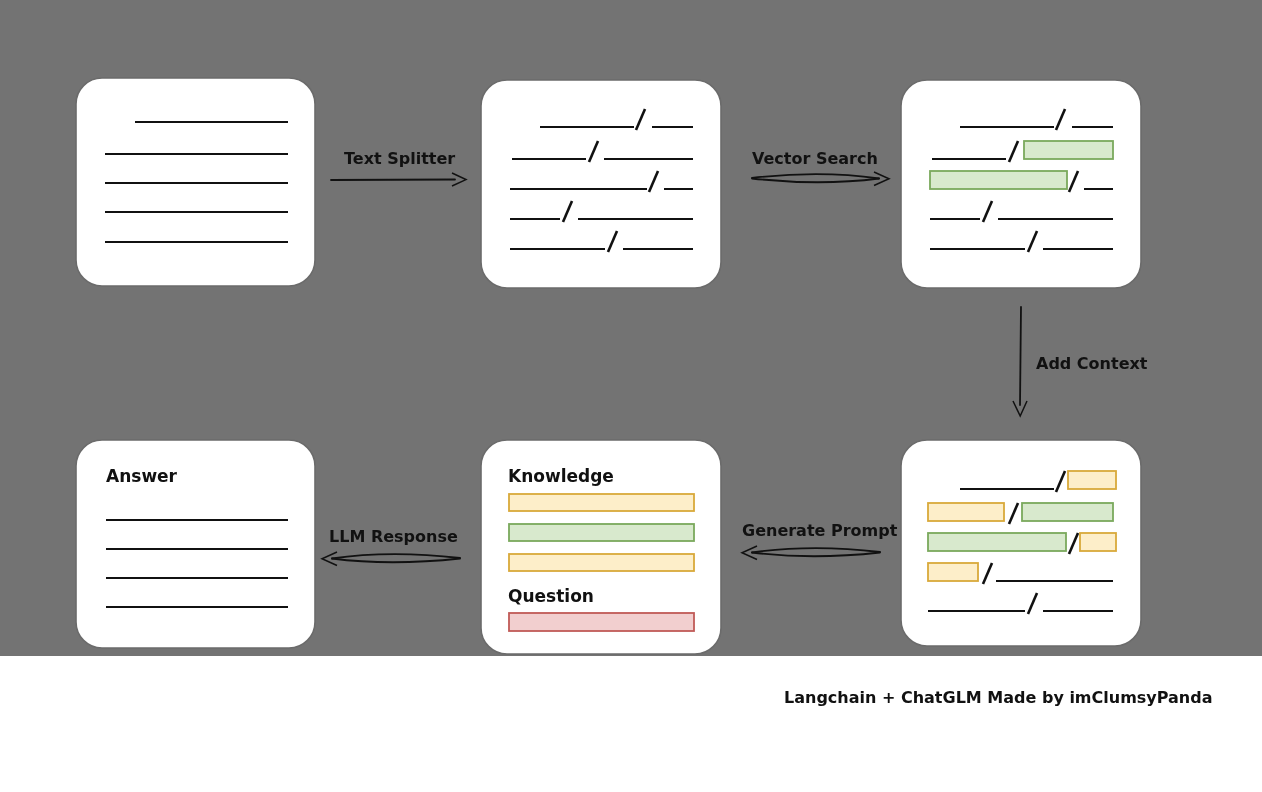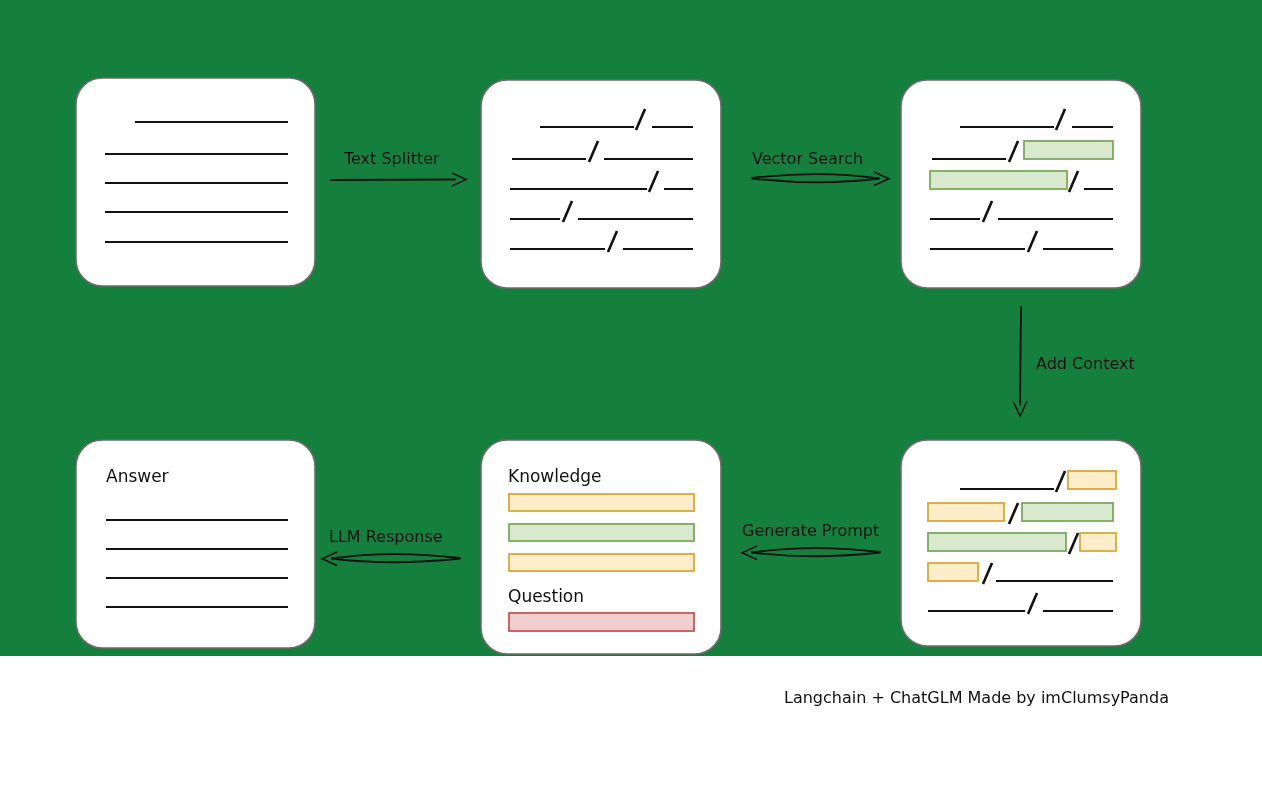--- a/index.html
+++ b/index.html
@@ -1,17 +1,17 @@
 <!DOCTYPE html>
 <html><head>
 <meta charset="utf-8">
 <style>
   html,body{margin:0;padding:0;background:#ffffff;}
   body{width:1262px;height:792px;overflow:hidden;font-family:"DejaVu Sans","Liberation Sans",sans-serif;}
-  #stage{position:relative;width:1262px;height:656px;background:#15803d;}
+  #stage{position:relative;width:1262px;height:656px;background:#737373;font-weight:bold;}
   svg#canvas{position:absolute;left:0;top:0;width:1262px;height:792px;}
   .arrow-label{font-family:"DejaVu Sans","Liberation Sans",sans-serif;font-size:16px;fill:#111;}
   .box-label{font-family:"DejaVu Sans","Liberation Sans",sans-serif;font-size:17px;fill:#111;}
   .caption{font-family:"DejaVu Sans","Liberation Sans",sans-serif;font-size:16px;fill:#111;}
   .doc-box{fill:#ffffff;stroke:#6b6b6b;stroke-width:1.6;}
   .rule{stroke:#111111;stroke-width:2;stroke-linecap:butt;}
   .slash{stroke:#111111;stroke-width:2.6;stroke-linecap:butt;}
   .arrow-line{stroke:#111111;stroke-width:1.8;fill:none;stroke-linecap:round;}
   .arrow-line2{stroke:#111111;stroke-width:1.5;fill:none;}
   .hl{stroke-width:1.8;}

